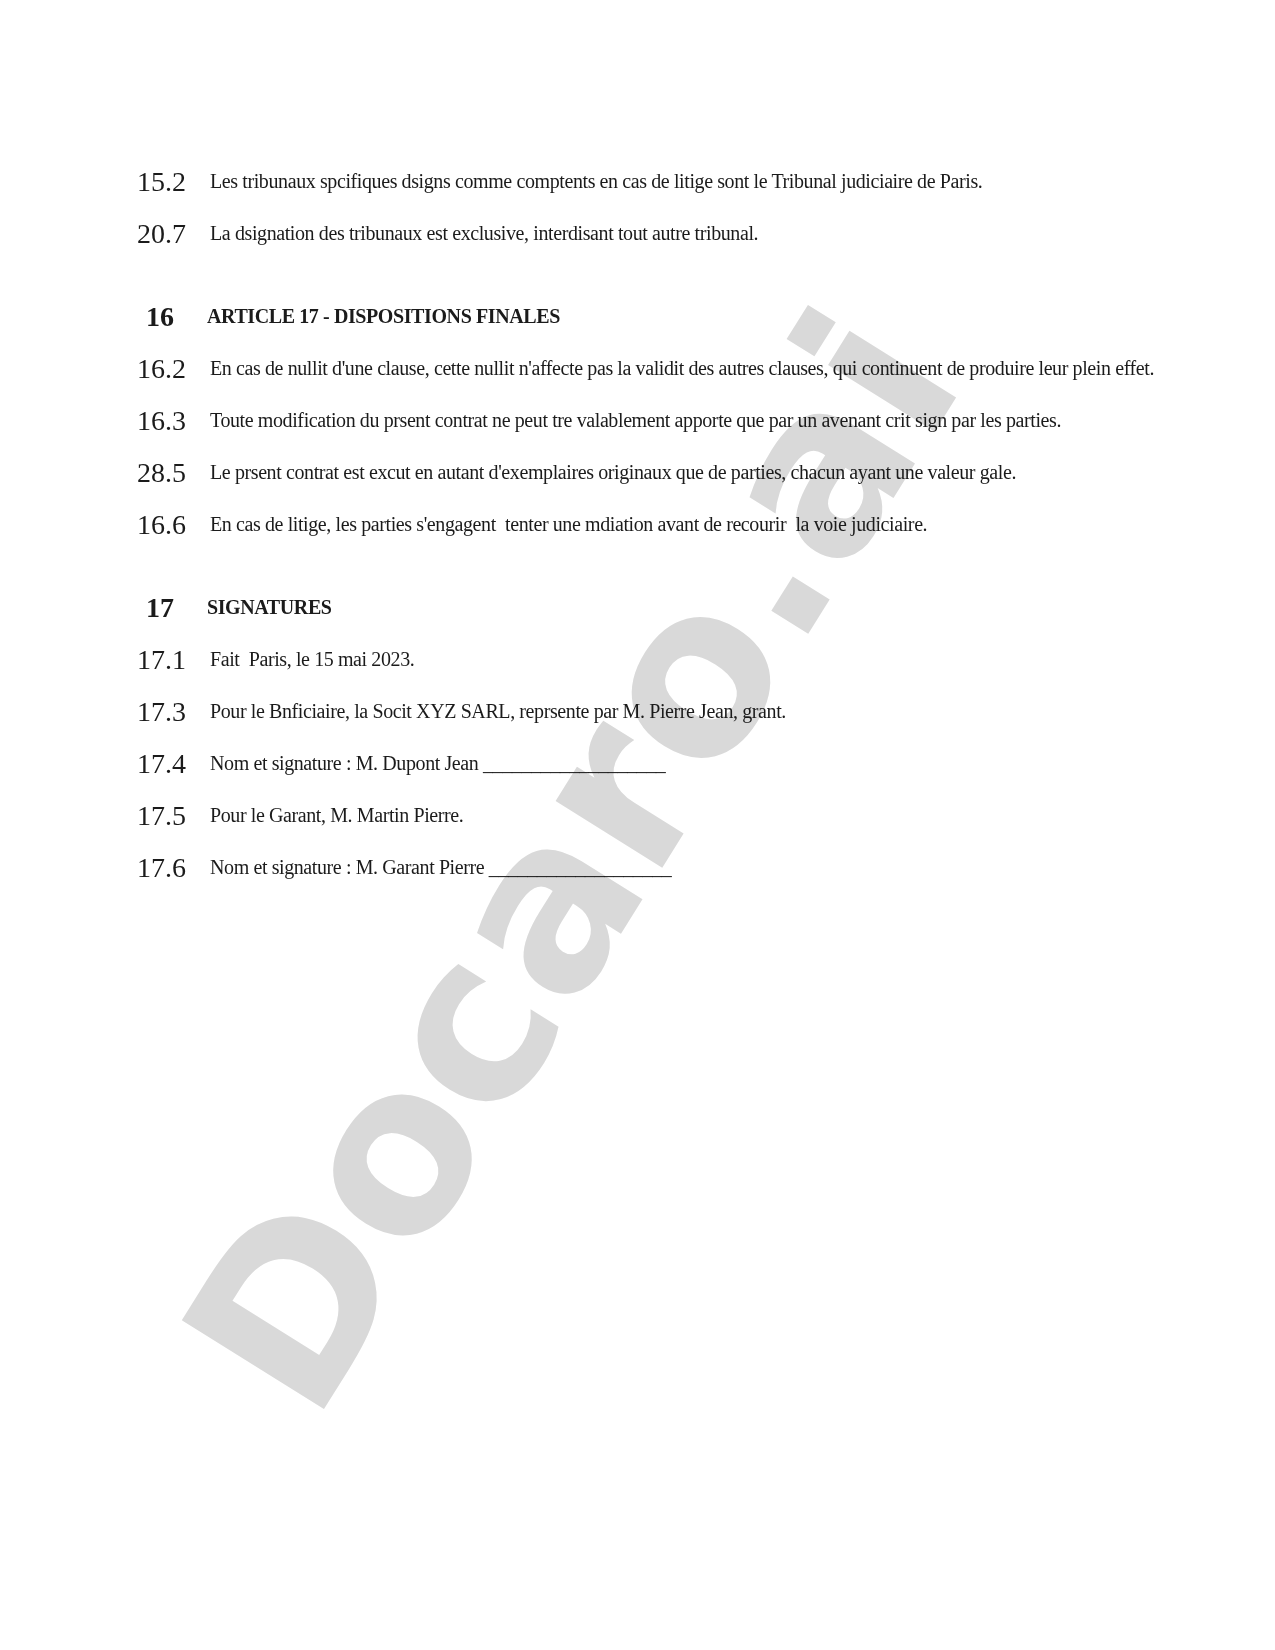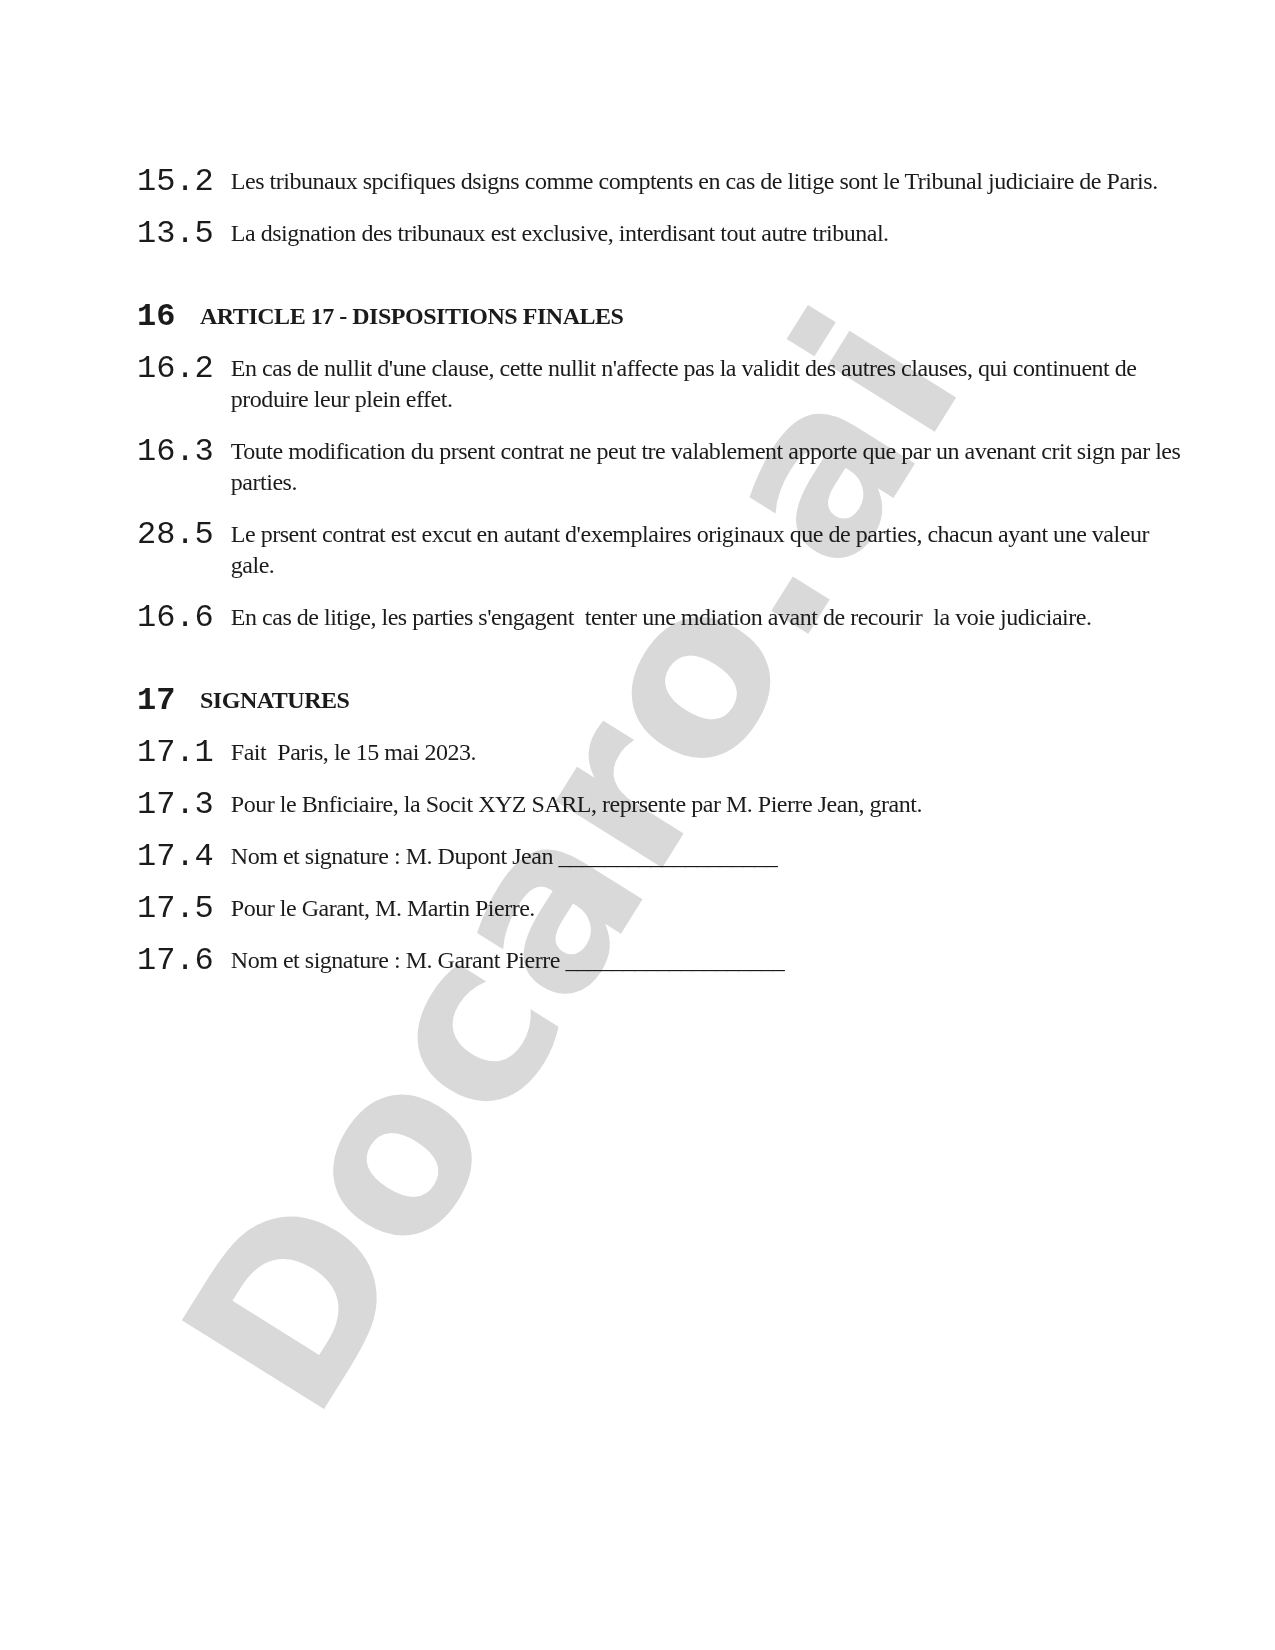--- a/index.html
+++ b/index.html
@@ -35,29 +35,28 @@
     z-index: 1;
     padding: 166px 90px 0 137px;
   }
   .row {
     display: flex;
     align-items: flex-start;
     margin: 0 0 21px 0;
   }
   .num {
     flex: 0 0 46px;
-    text-align: left;
-    font-size: 32px;
+    text-align: center;
+    font-size: 28px;
     line-height: 31px;
-    font-family: Liberation Mono, monospace;
   }
   .txt {
     flex: 1;
-    margin-left: 17px;
-    font-size: 24px;
+    margin-left: 24px;
+    font-size: 20px;
     line-height: 31px;
     white-space: pre-wrap;
     letter-spacing: -0.02em;
   }
   .heading {
     margin-top: 52px;
   }
   .heading .num,
   .heading .txt {
     font-weight: bold;
@@ -71,21 +70,21 @@
   <div class="watermark">Docaro.ai</div>
 
   <main class="content">
 
     <div class="row item">
       <span class="num">15.2</span>
       <span class="txt">Les tribunaux spcifiques dsigns comme comptents en cas de litige sont le Tribunal judiciaire de Paris.</span>
     </div>
 
     <div class="row item">
-      <span class="num">13.5</span>
+      <span class="num">20.7</span>
       <span class="txt">La dsignation des tribunaux est exclusive, interdisant tout autre tribunal.</span>
     </div>
 
     <div class="row heading">
       <span class="num">16</span>
       <span class="txt">ARTICLE 17 - DISPOSITIONS FINALES</span>
     </div>
 
 
     <div class="row item">

